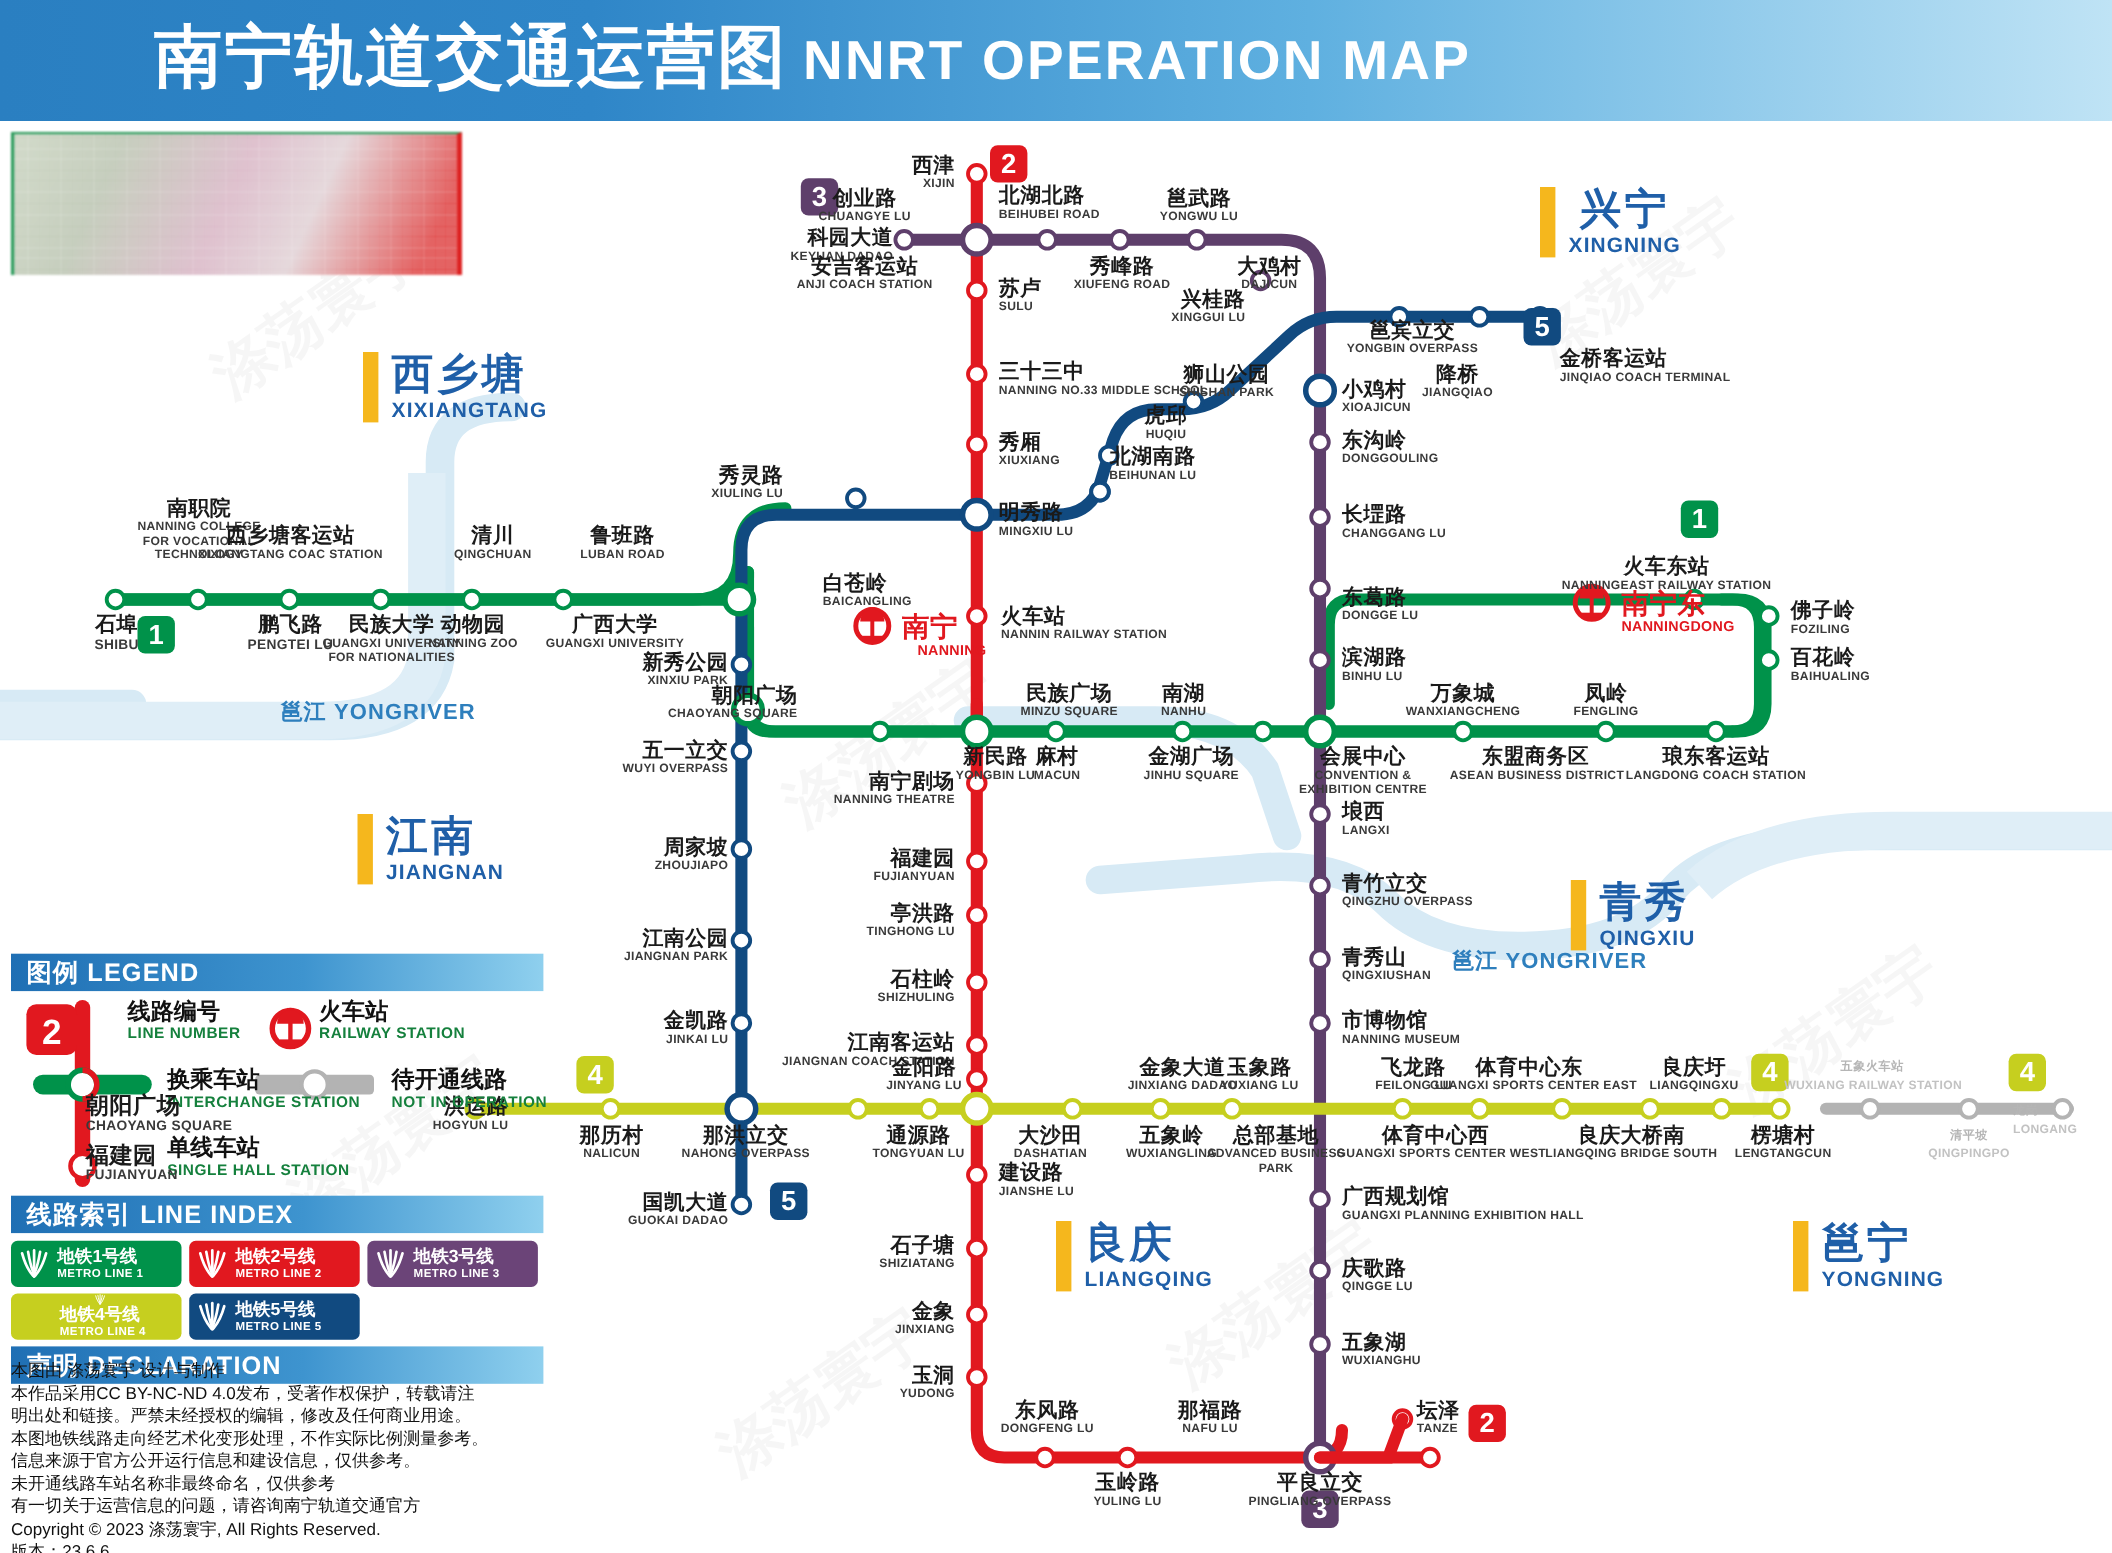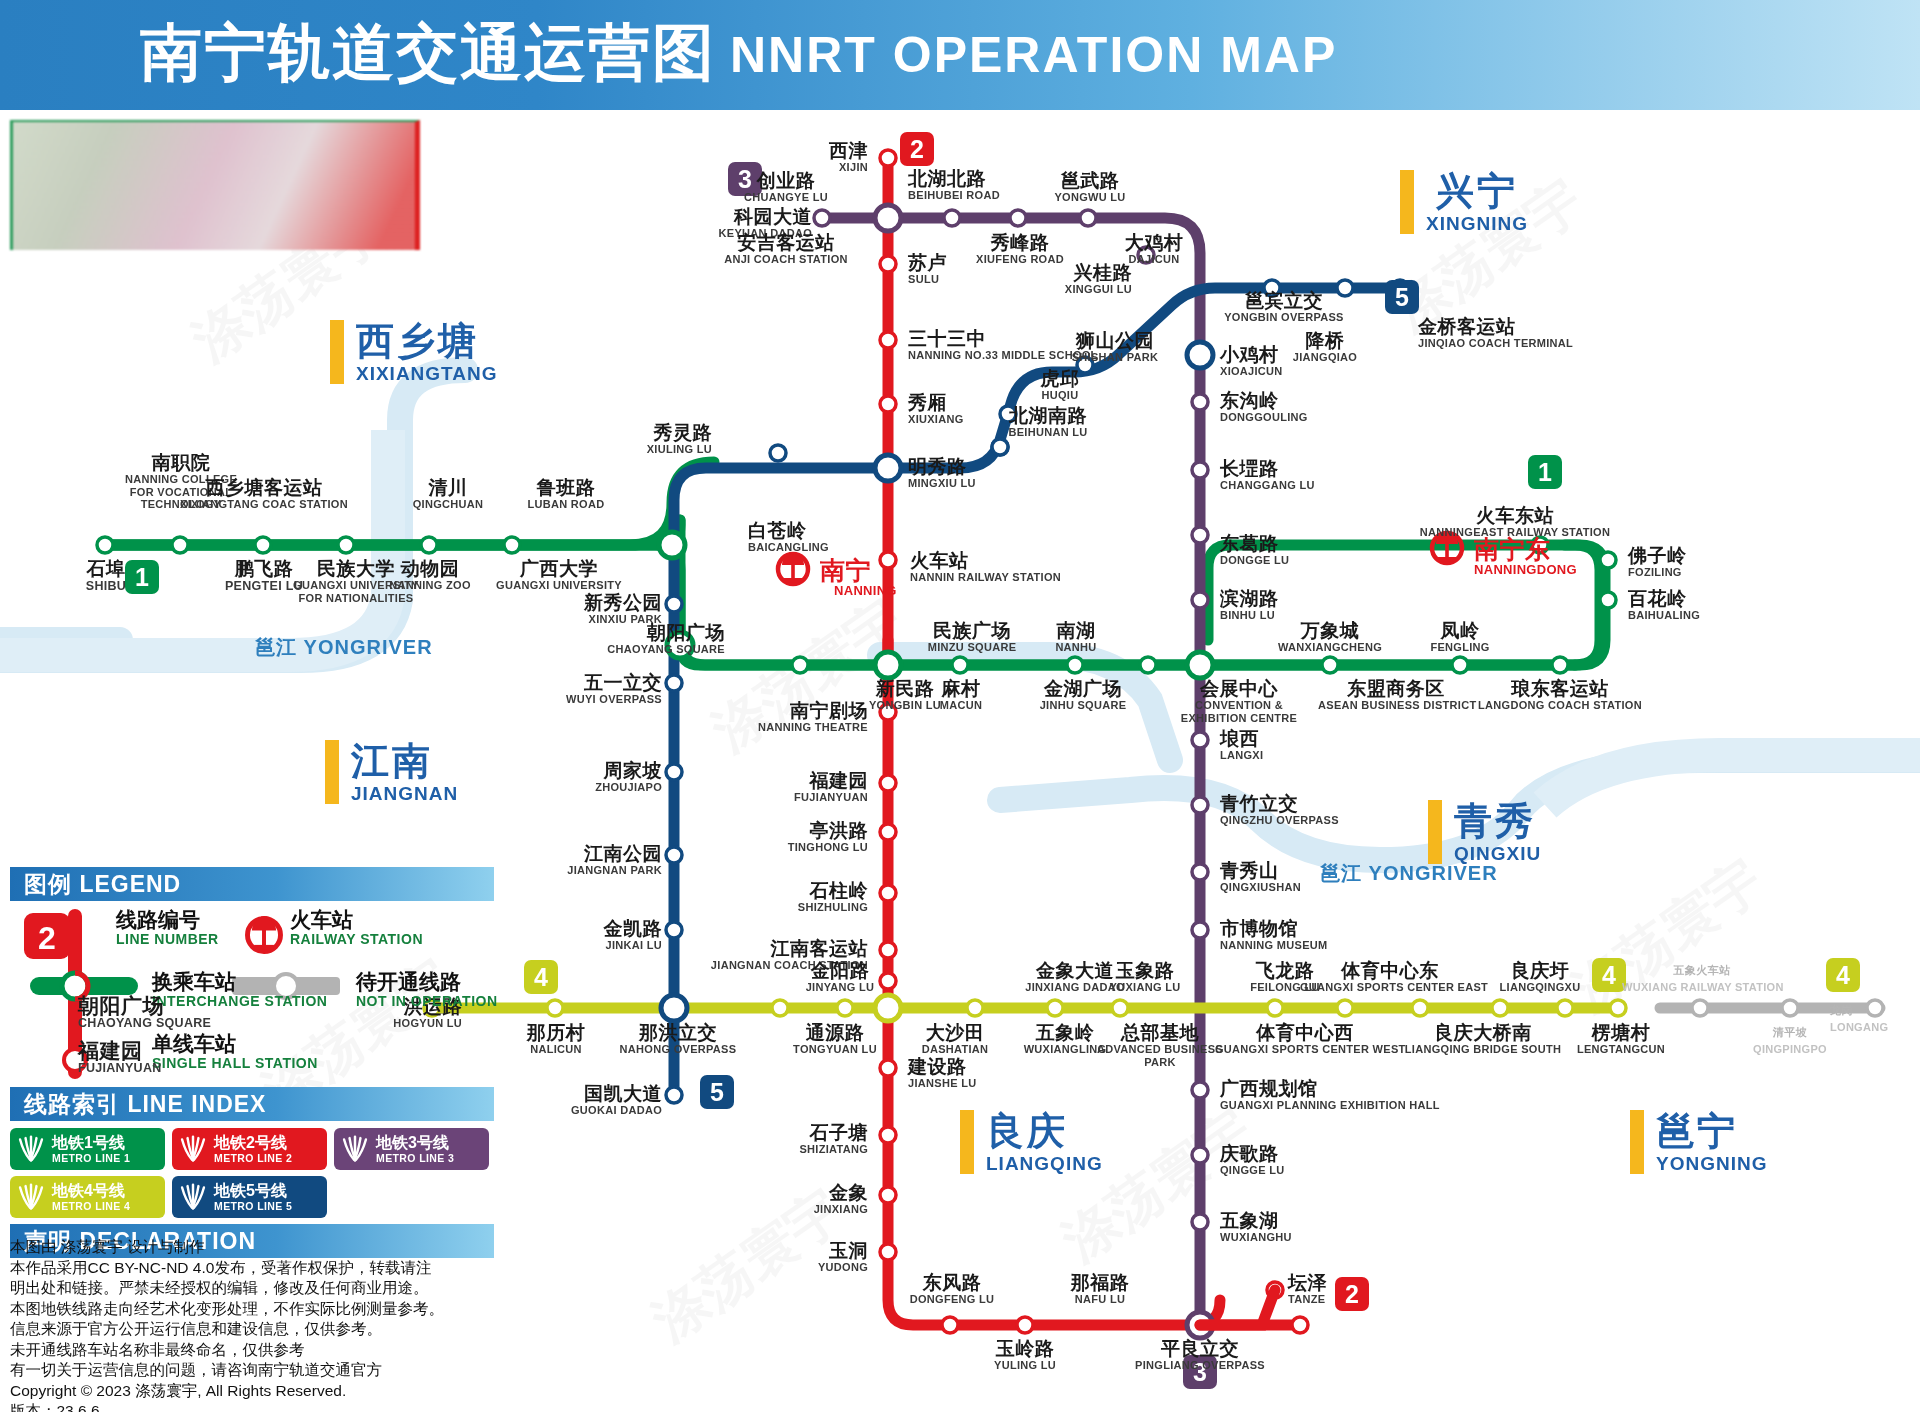--- a/index.html
+++ b/index.html
@@ -873,21 +873,21 @@
         <path d="M0,-18 L0,17"></path>
           <path d="M8,-16 C6,-4 3,8 -1,16"></path>
           <path d="M16,-14 C13,-3 8,8 2,15"></path>
         </g>
     </svg>
     <div style="margin-left:6px;">
       <div class="li-t1">地铁3号线</div>
       <div class="li-t2">METRO LINE 3</div>
     </div>
   </div>
-  <div class="lineidx" style="left:10px;top:1176px;background:#c6cf1f;">
+  <div class="lineidx" style="left:10px;top:1176px;background:#c6cf1f;flex-direction:column;">
     <svg width="30" height="30" viewBox="-22 -22 44 44">
       <g stroke="#fff" stroke-width="3.6" fill="none" stroke-linecap="round">
         <path d="M-16,-14 C-13,-3 -8,8 -2,15"></path>
           <path d="M-8,-16 C-6,-4 -3,8 1,16"></path>
         <path d="M0,-18 L0,17"></path>
           <path d="M8,-16 C6,-4 3,8 -1,16"></path>
           <path d="M16,-14 C13,-3 8,8 2,15"></path>
         </g>
     </svg>
     <div style="margin-left:6px;">

